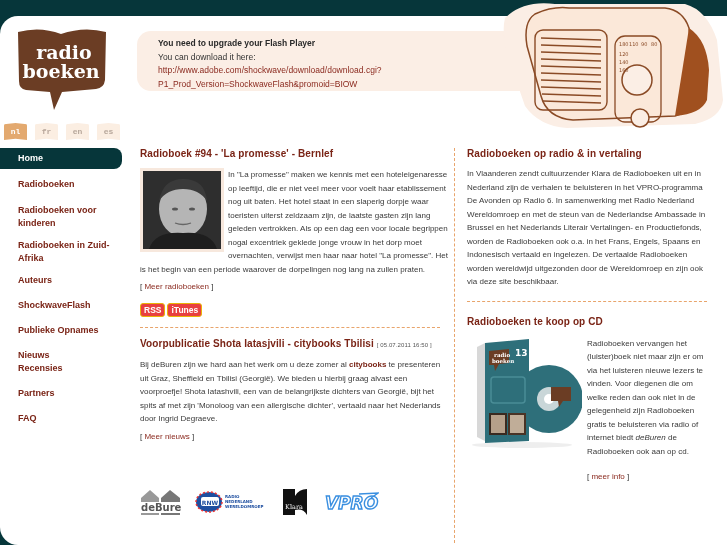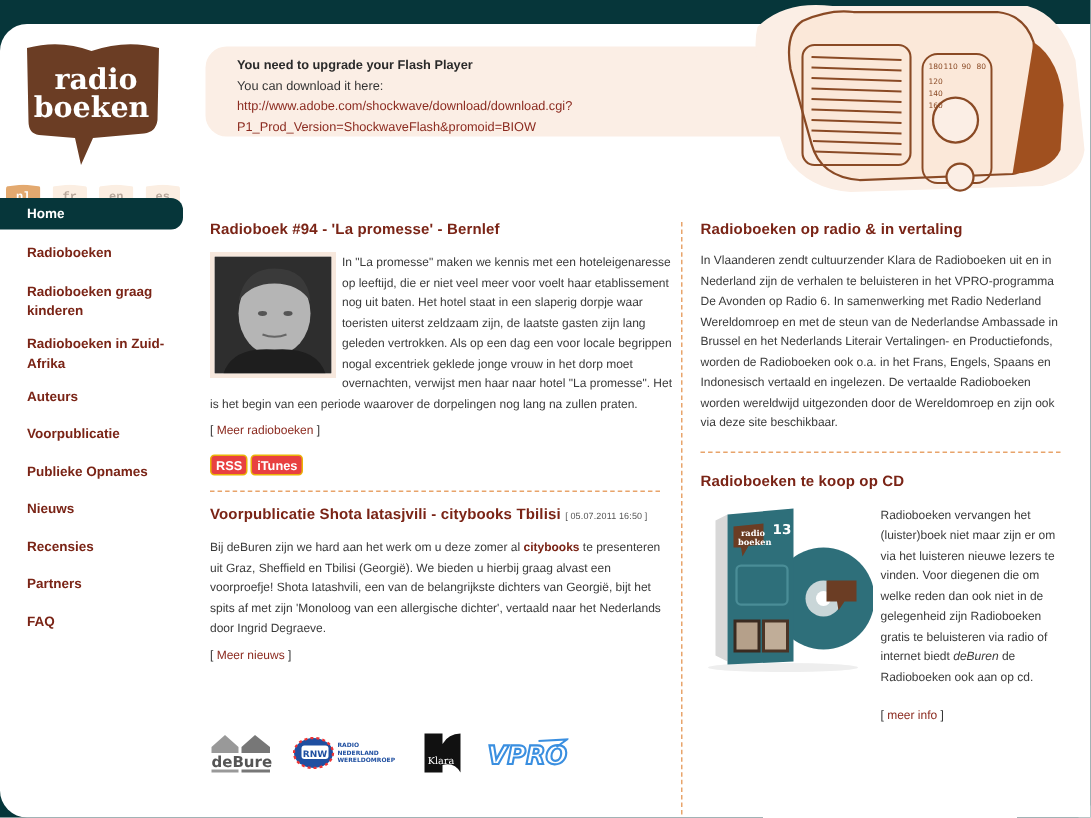--- a/index.html
+++ b/index.html
@@ -48,21 +48,21 @@
     padding: 6px 0 0 21px;
     line-height: 13.5px;
     font-size: 8.5px;
   }
   .flash .t { font-weight: bold; color: #2a2a2a; }
   .flash .s { color: #333; }
   .flash .u { color: #8b2a1f; }
   .radio-art { position: absolute; left: 495px; top: 0; width: 232px; height: 130px; }
 
   
-  .nav { position: absolute; left: 0; top: 132px; width: 122px; }
+  .nav { position: absolute; left: 0; top: 148px; width: 122px; }
   .nav-item {
     display: block;
     padding: 0 0 0 18px;
     font-size: 9px; font-weight: bold;
     color: #7a2416;
     line-height: 13px;
   }
   .nav-item.home {
     background: #06363a; color: #fff;
     height: 21px; line-height: 21px;
@@ -168,26 +168,26 @@
       <text x="124" y="56">120</text>
         <text x="124" y="64">140</text>
         <text x="124" y="72">160</text>
     </g>
   </svg>
 </div>
 
 <nav class="nav">
   <a class="nav-item home">Home</a>
   <a class="nav-item" style="margin-bottom:13px">Radioboeken</a>
-  <a class="nav-item" style="margin-bottom:9px">Radioboeken graag kinderen</a>
+  <a class="nav-item" style="margin-bottom:9px">Radioboeken voor kinderen</a>
   <a class="nav-item" style="margin-bottom:9px">Radioboeken in Zuid-Afrika</a>
   <a class="nav-item" style="margin-bottom:12px">Auteurs</a>
-  <a class="nav-item" style="margin-bottom:12px">Voorpublicatie</a>
+  <a class="nav-item" style="margin-bottom:12px">ShockwaveFlash</a>
   <a class="nav-item" style="margin-bottom:12px">Publieke Opnames</a>
-  <a class="nav-item" style="margin-bottom:12px">Nieuws</a>
+  <a class="nav-item" style="">Nieuws</a>
   <a class="nav-item" style="margin-bottom:12px">Recensies</a>
   <a class="nav-item" style="margin-bottom:12px">Partners</a>
   <a class="nav-item">FAQ</a>
 </nav>
 
 <div class="main">
   <h2 style="margin-bottom:9px">Radioboek #94 - 'La promesse' - Bernlef</h2>
   <div class="photo">
     <svg width="78" height="78" viewBox="0 0 78 78">
       <rect width="78" height="78" fill="#2e2e2e"></rect>

